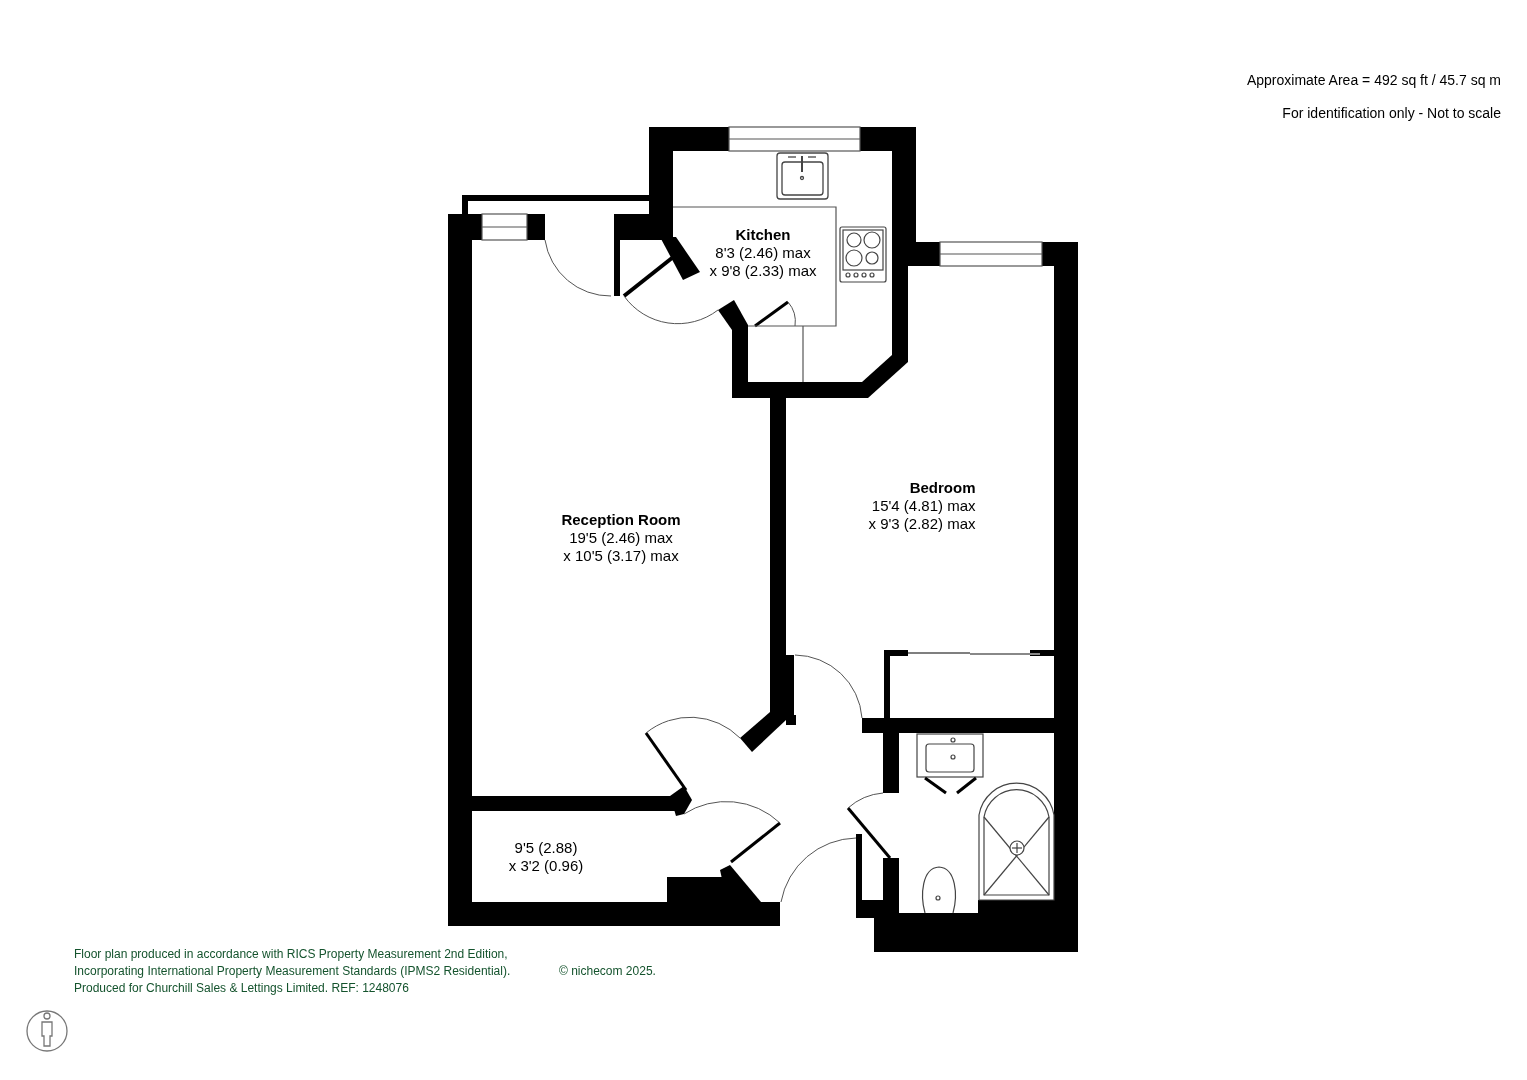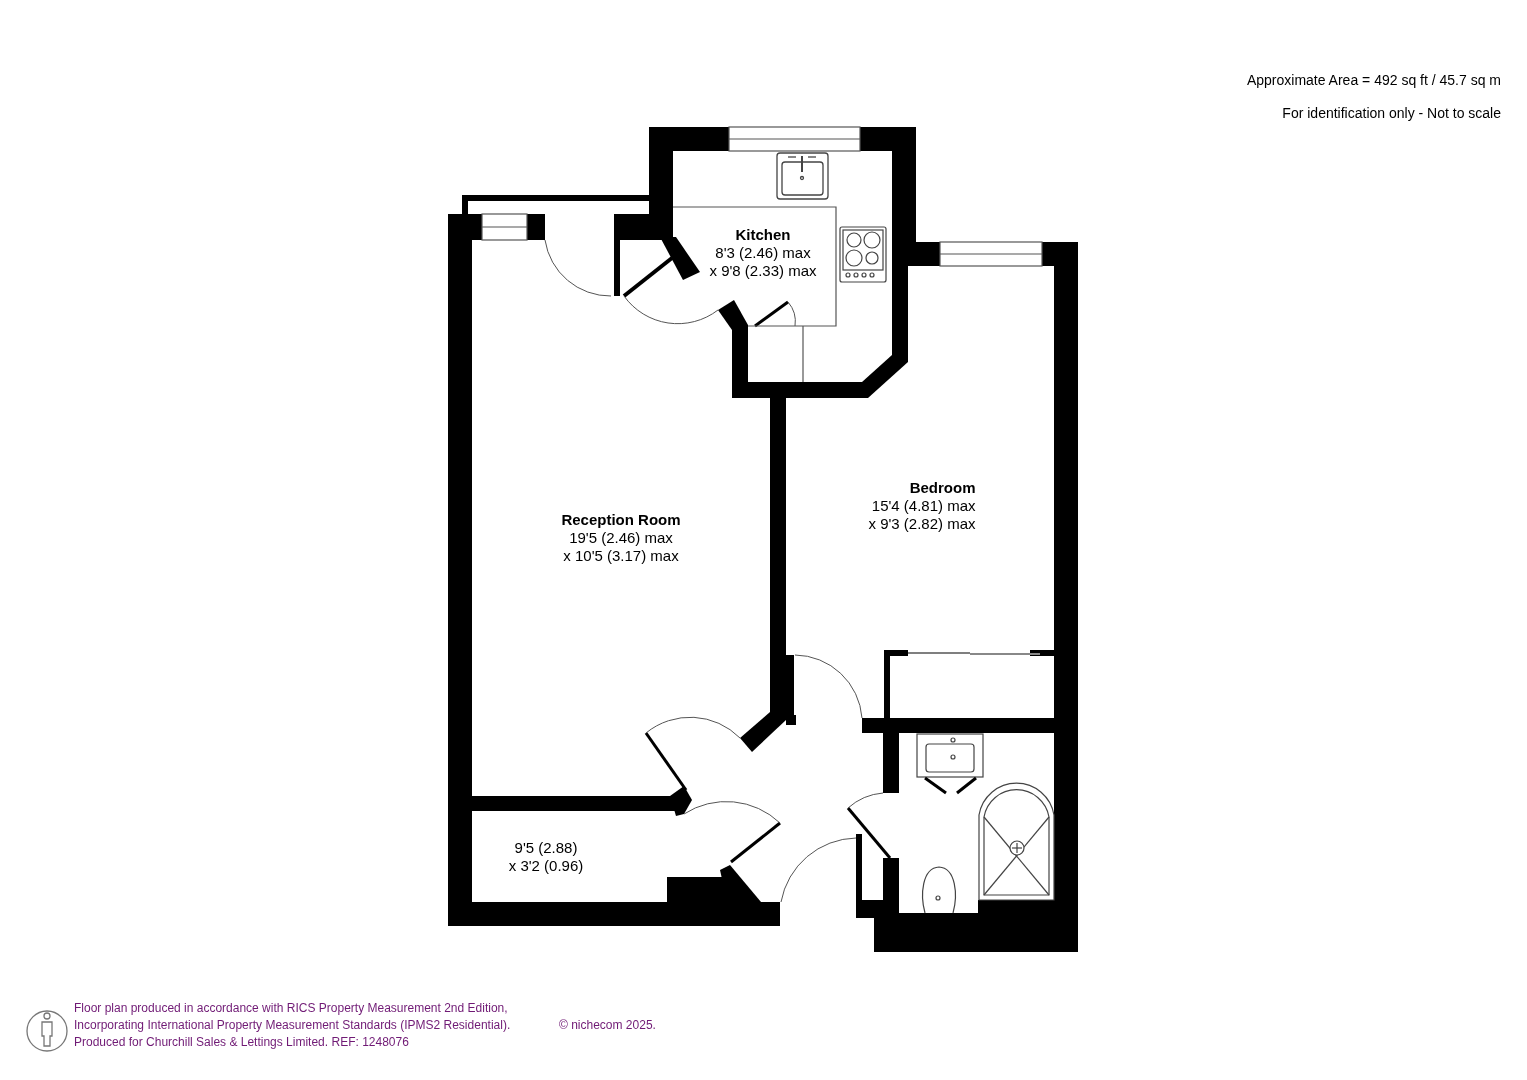--- a/index.html
+++ b/index.html
@@ -3,21 +3,21 @@
   <meta charset="utf-8">
   <style>
     html, body { margin: 0; padding: 0; background: #ffffff; }
     body { width: 1527px; height: 1080px; position: relative; overflow: hidden;
            font-family: "Liberation Sans", sans-serif; color: #000; }
     #plan { position: absolute; left: 0; top: 0; }
     .area-title { position: absolute; right: 26px; top: 72px; font-size: 14px; white-space: nowrap; }
     .area-note { position: absolute; right: 26px; top: 105px; font-size: 14px; white-space: nowrap; }
     .room-label { position: absolute; text-align: center; font-size: 15px; line-height: 18px; white-space: nowrap; transform: translateX(-50%); }
     .room-label .name { font-weight: bold; }
-    .footer { position: absolute; left: 74px; top: 1000px; font-size: 12px; line-height: 17px; color: #701a75; white-space: nowrap; }
+    .footer { position: absolute; left: 74px; top: 946px; font-size: 12px; line-height: 17px; color: #14532d; white-space: nowrap; }
     .footer .copy { position: absolute; left: 485px; top: 17px; }
   </style>
 </head>
 <body>
 
 <svg id="plan" width="1527" height="1080" viewBox="0 0 1527 1080" xmlns="http://www.w3.org/2000/svg">
 
   <g fill="#000">
 
     <rect x="448" y="214" width="24" height="712"></rect>

